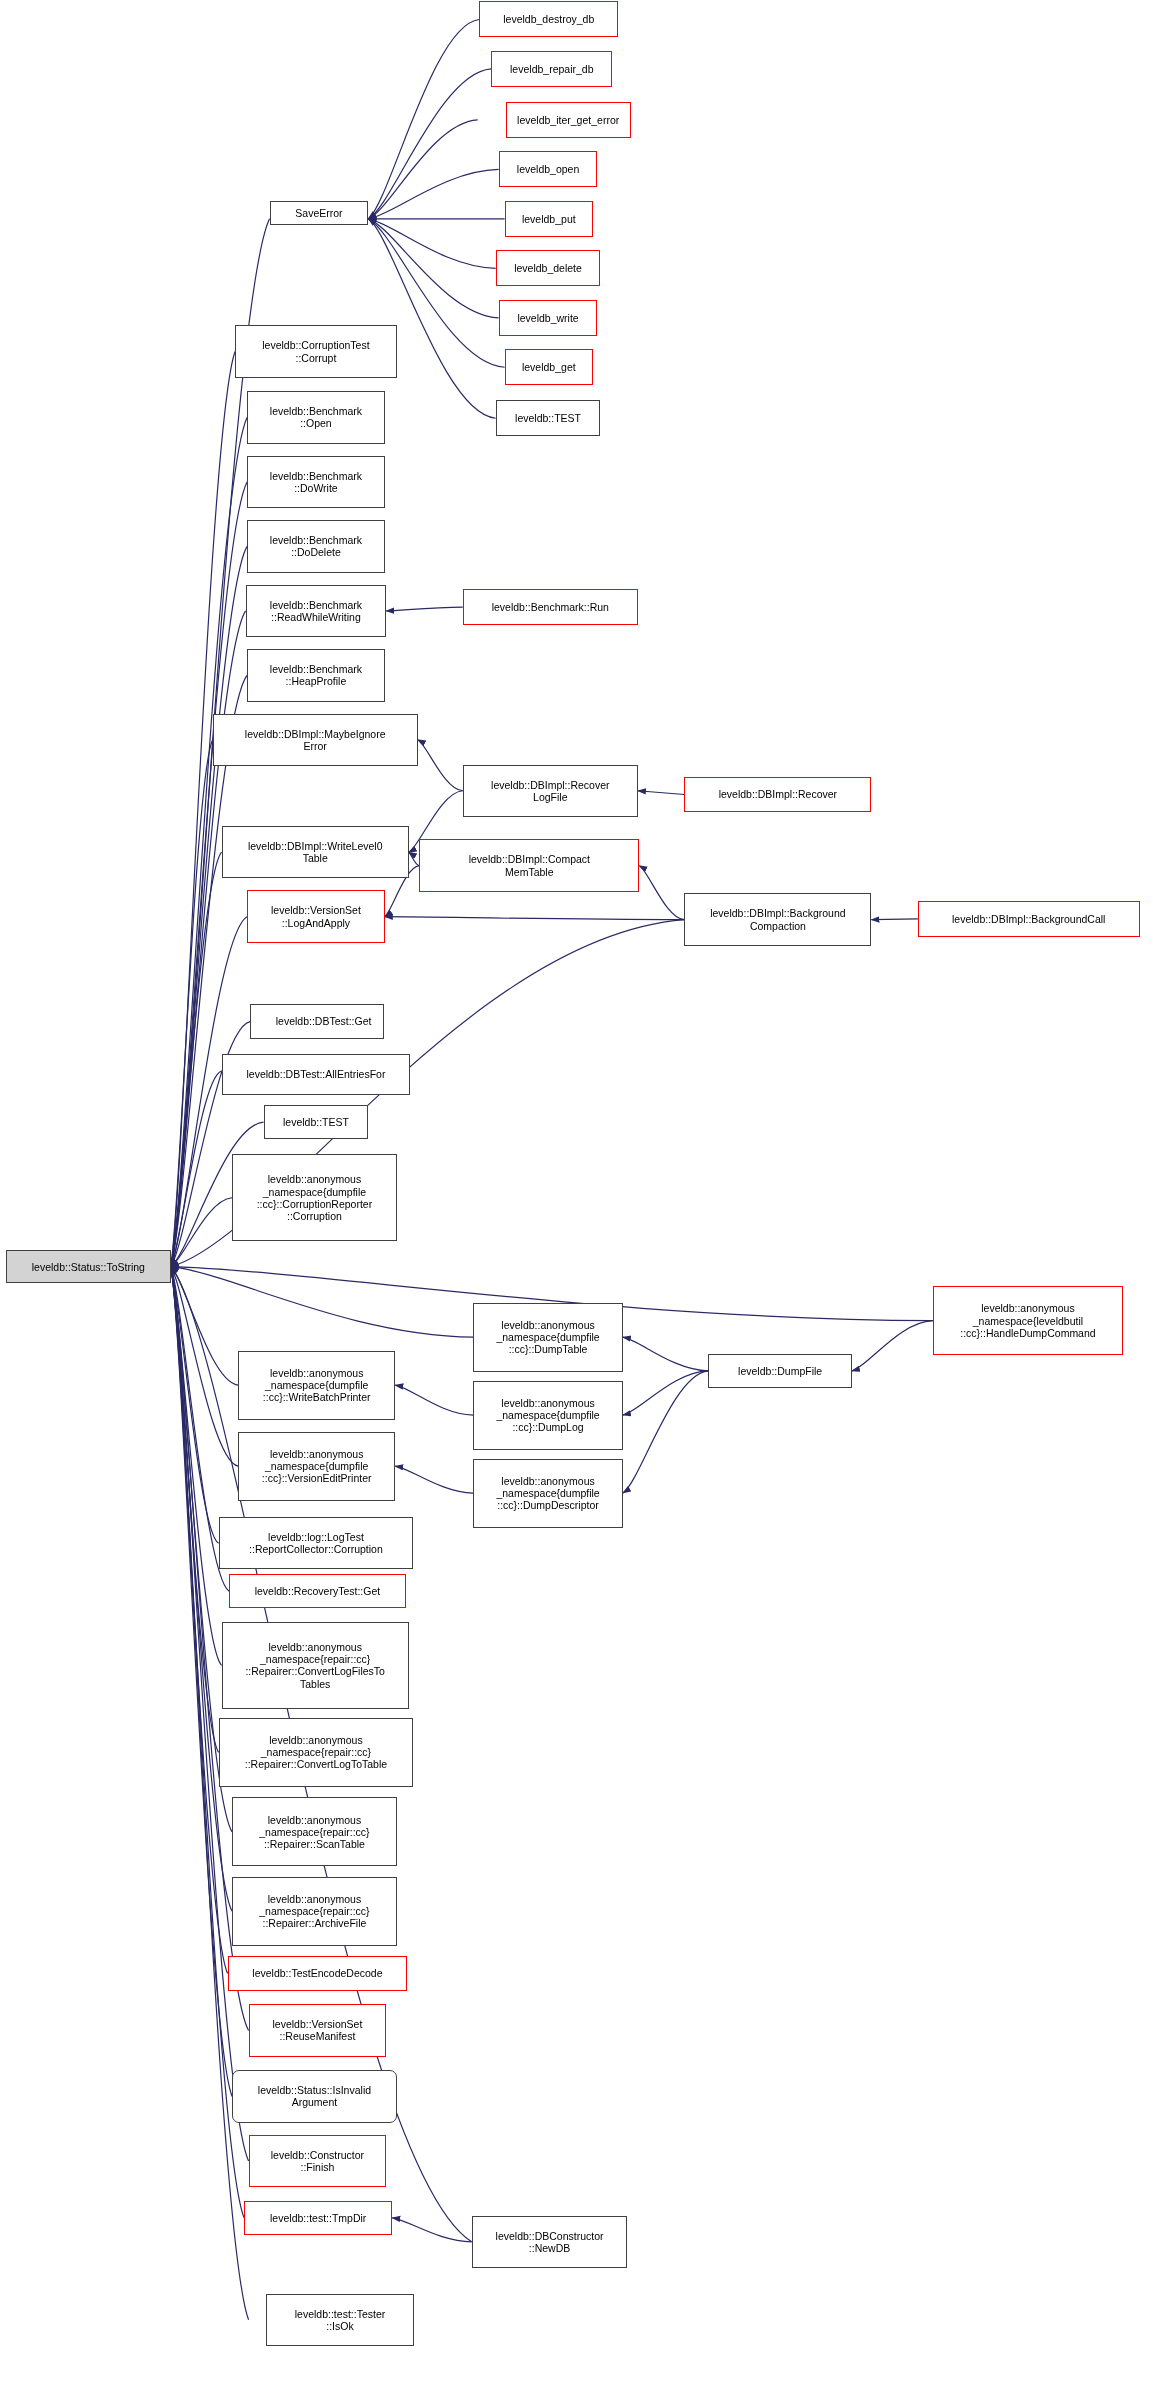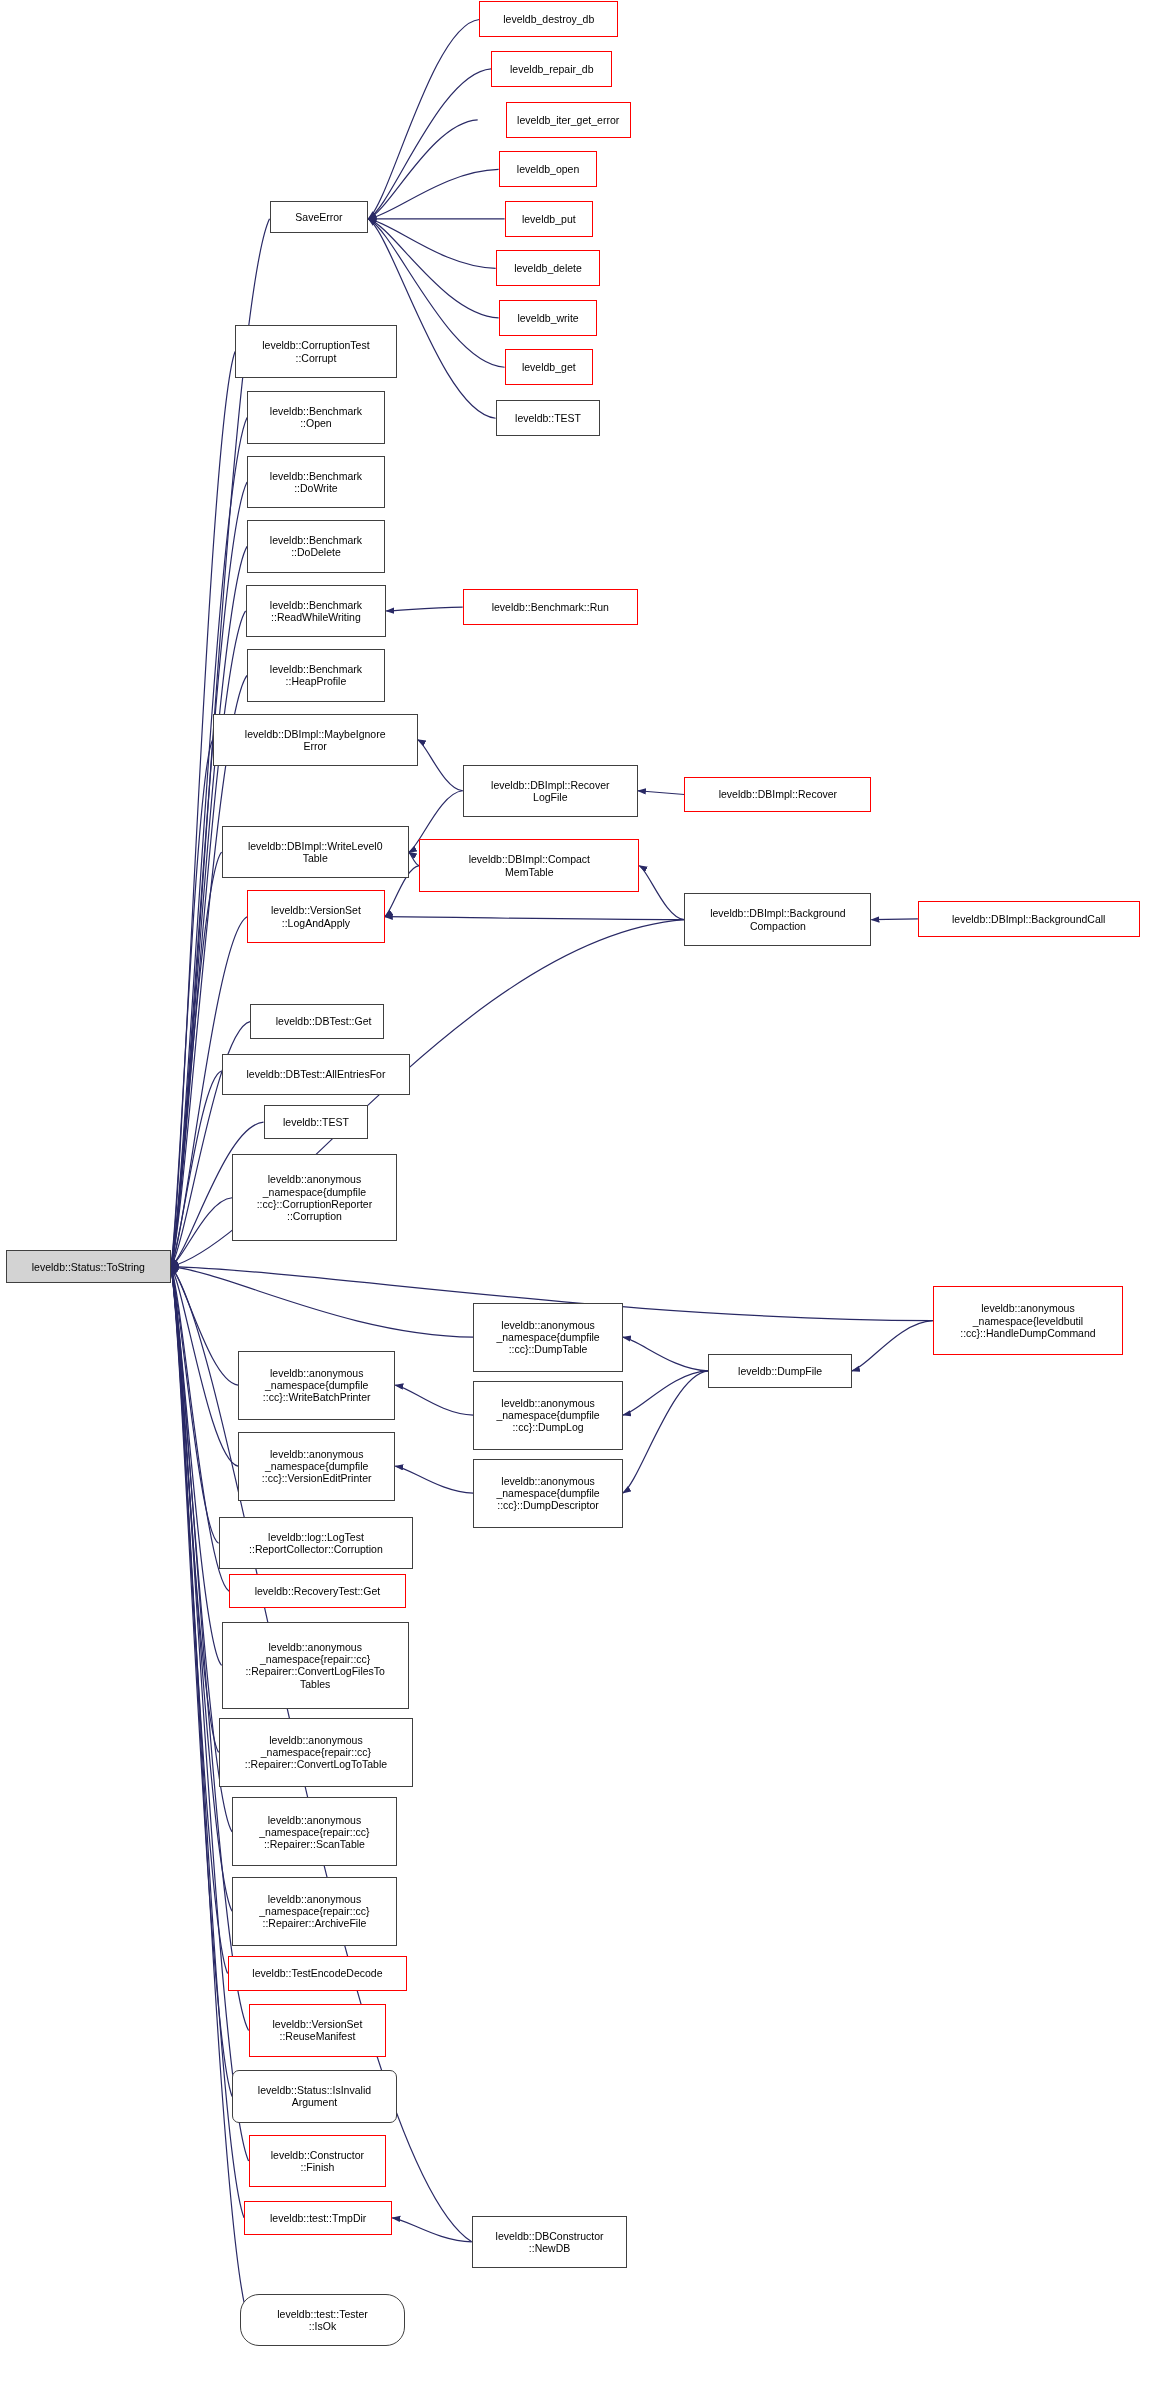--- a/index.html
+++ b/index.html
@@ -78,21 +78,21 @@
         <path d="M248.5688311688312,2030.4713656387664 C215.86555844155845,1971.5944619257393 186.27688311688314,1319.528470736312 170.7038961038961,1266.7023285084958" fill="none" stroke="#292965" stroke-width="1.2" marker-end="url(#arrow)"></path>
         <path d="M232.0974025974026,2096.4298300818123 C206.31212987012987,2030.9570799244807 182.9825974025974,1323.4859786028949 170.7038961038961,1266.7023285084958" fill="none" stroke="#292965" stroke-width="1.2" marker-end="url(#arrow)"></path>
         <path d="M248.5688311688312,2160.8892385147888 C215.86555844155845,2088.9705475141595 186.27688311688314,1327.3535431088735 170.7038961038961,1266.7023285084958" fill="none" stroke="#292965" stroke-width="1.2" marker-end="url(#arrow)"></path>
         <path d="M244.0766233766234,2217.8533668974196 C213.26007792207793,2140.238263058527 185.37844155844158,1330.7713908118312 170.7038961038961,1266.7023285084958" fill="none" stroke="#292965" stroke-width="1.2" marker-end="url(#arrow)"></path>
         <path d="M471.68181818181824,2241.838263058527 C438.3496363636364,2241.2386406544997 408.1919480519481,2220.012007551919 392.3194805194805,2217.8533668974196" fill="none" stroke="#292965" stroke-width="1.2" marker-end="url(#arrow)"></path>
         <path d="M471.68181818181824,2241.838263058527 C345.27109090909096,2161.824669603524 230.89948051948053,1332.2104845814977 170.7038961038961,1266.7023285084958" fill="none" stroke="#292965" stroke-width="1.2" marker-end="url(#arrow)"></path>
         <path d="M248.5688311688312,2319.789175582127 C215.86555844155845,2231.9804908747637 186.27688311688314,1336.8875393329138 170.7038961038961,1266.7023285084958" fill="none" stroke="#292965" stroke-width="1.2" marker-end="url(#arrow)"></path>
       </g>
   </svg>
   <div id="nodes-layer">
-      <div class="node" style="left: 269.532px; top: 200.874px; width: 98.8286px; height: 32px; justify-content: center;">
+      <div class="node" style="left: 269.532px; top: 200.874px; width: 98.8286px; height: 24px; justify-content: center;">
         <span>SaveError</span>
       </div>
       <div class="node red" style="left: 479.169px; top: 1.49906px; width: 139.258px; height: 35.9773px; justify-content: center;">
         <span>leveldb_destroy_db</span>
       </div>
       <div class="node red" style="left: 491.148px; top: 50.9679px; width: 121.29px; height: 35.9773px;">
         <span>leveldb_repair_db</span>
       </div>
       <div class="node red" style="left: 477.671px; top: 101.936px; width: 125px; height: 35.9773px; margin-left: 28px;">
         <span>leveldb_iter_get_error</span>
@@ -266,18 +266,18 @@
         <span>leveldb::Constructor
 ::Finish</span>
       </div>
       <div class="node red" style="left: 244.077px; top: 2200.61px; width: 148.243px; height: 34.4783px;">
         <span>leveldb::test::TmpDir</span>
       </div>
       <div class="node" style="left: 471.682px; top: 2215.6px; width: 155.73px; height: 52.467px;">
         <span>leveldb::DBConstructor
 ::NewDB</span>
       </div>
-      <div class="node" style="left: 240px; top: 2293.56px; width: 165px; height: 52.467px; border-radius: 19px;">
+      <div class="node" style="left: 266px; top: 2293.56px; width: 148px; height: 52.467px;">
         <span>leveldb::test::Tester
 ::IsOk</span>
       </div>
     </div>
 </div>
 
 </body></html>

